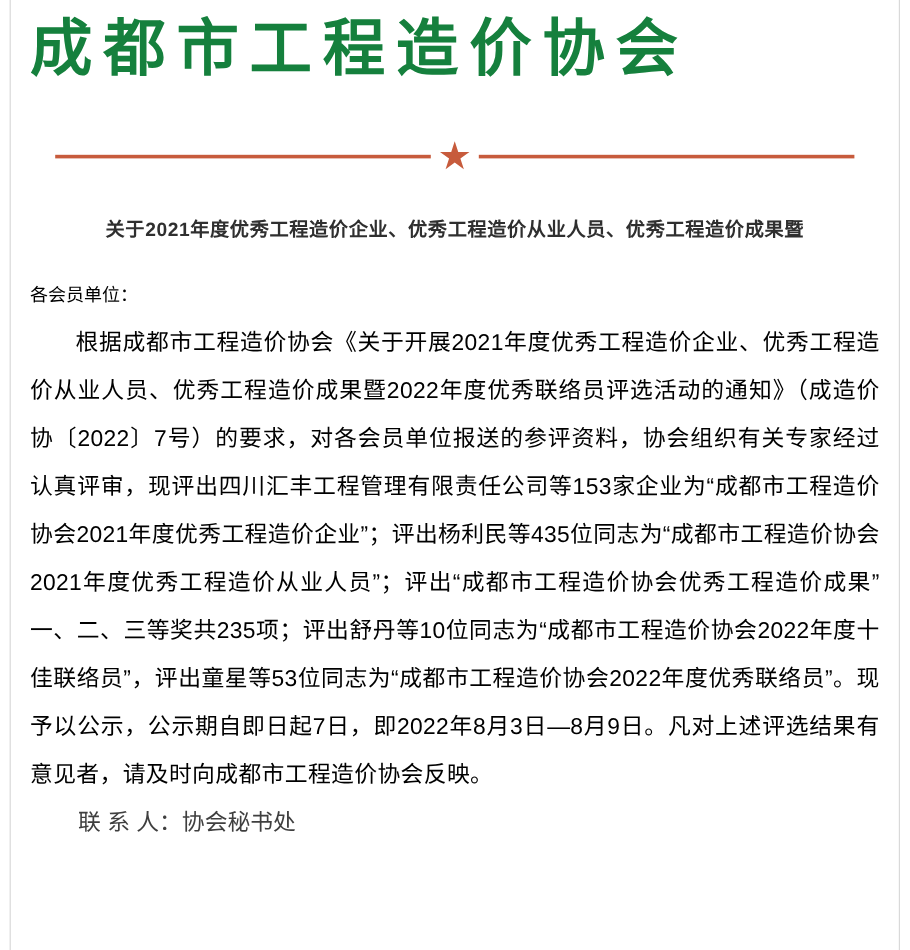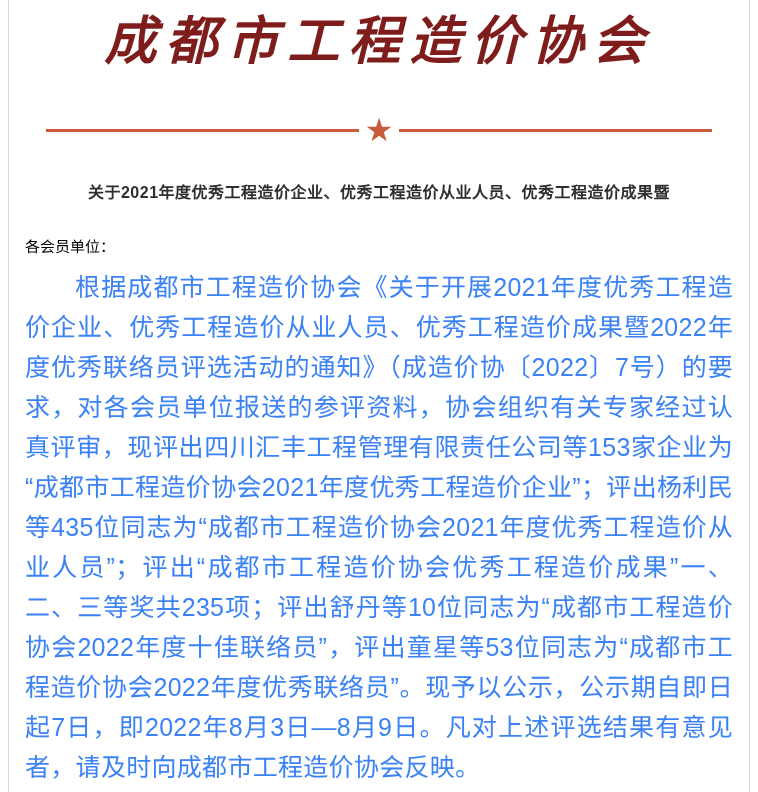--- a/index.html
+++ b/index.html
@@ -21,25 +21,23 @@
     border-right: 1px solid #d9d9d9;
     padding: 14px 16px 0 16px;
     background: #ffffff;
   }
   
   .org-title {
     font-family: "DejaVu Serif", "Liberation Serif", serif;
     font-size: 52px;
     line-height: 54px;
     font-weight: 700;
-    color: #7f1d1d;
-    text-align: center;
+    color: #15803d;
     letter-spacing: 9px;
     white-space: nowrap;
-    font-style: italic;
   }
   .divider {
     margin: 47px 21px 0 21px;
     height: 30px;
     display: flex;
     align-items: center;
   }
   .divider .line {
     flex: 1;
     height: 3px;
@@ -64,23 +62,23 @@
   }
   .doc-title span { display: block; }
   
   .salutation {
     margin-top: 10px;
     font-size: 15px;
     line-height: 40px;
     color: #000000;
   }
   .body-text {
-    font-size: 25px;
+    font-size: 19px;
     line-height: 40px;
-    color: #3b82f6;
+    color: #000000;
     text-align: justify;
     text-indent: 2em;
     letter-spacing: 0.3px;
   }
   .contact { margin-top: 0; }
   .contact p {
     font-size: 19px;
     line-height: 40px;
     color: #3f3f3f;
     white-space: pre-wrap;

